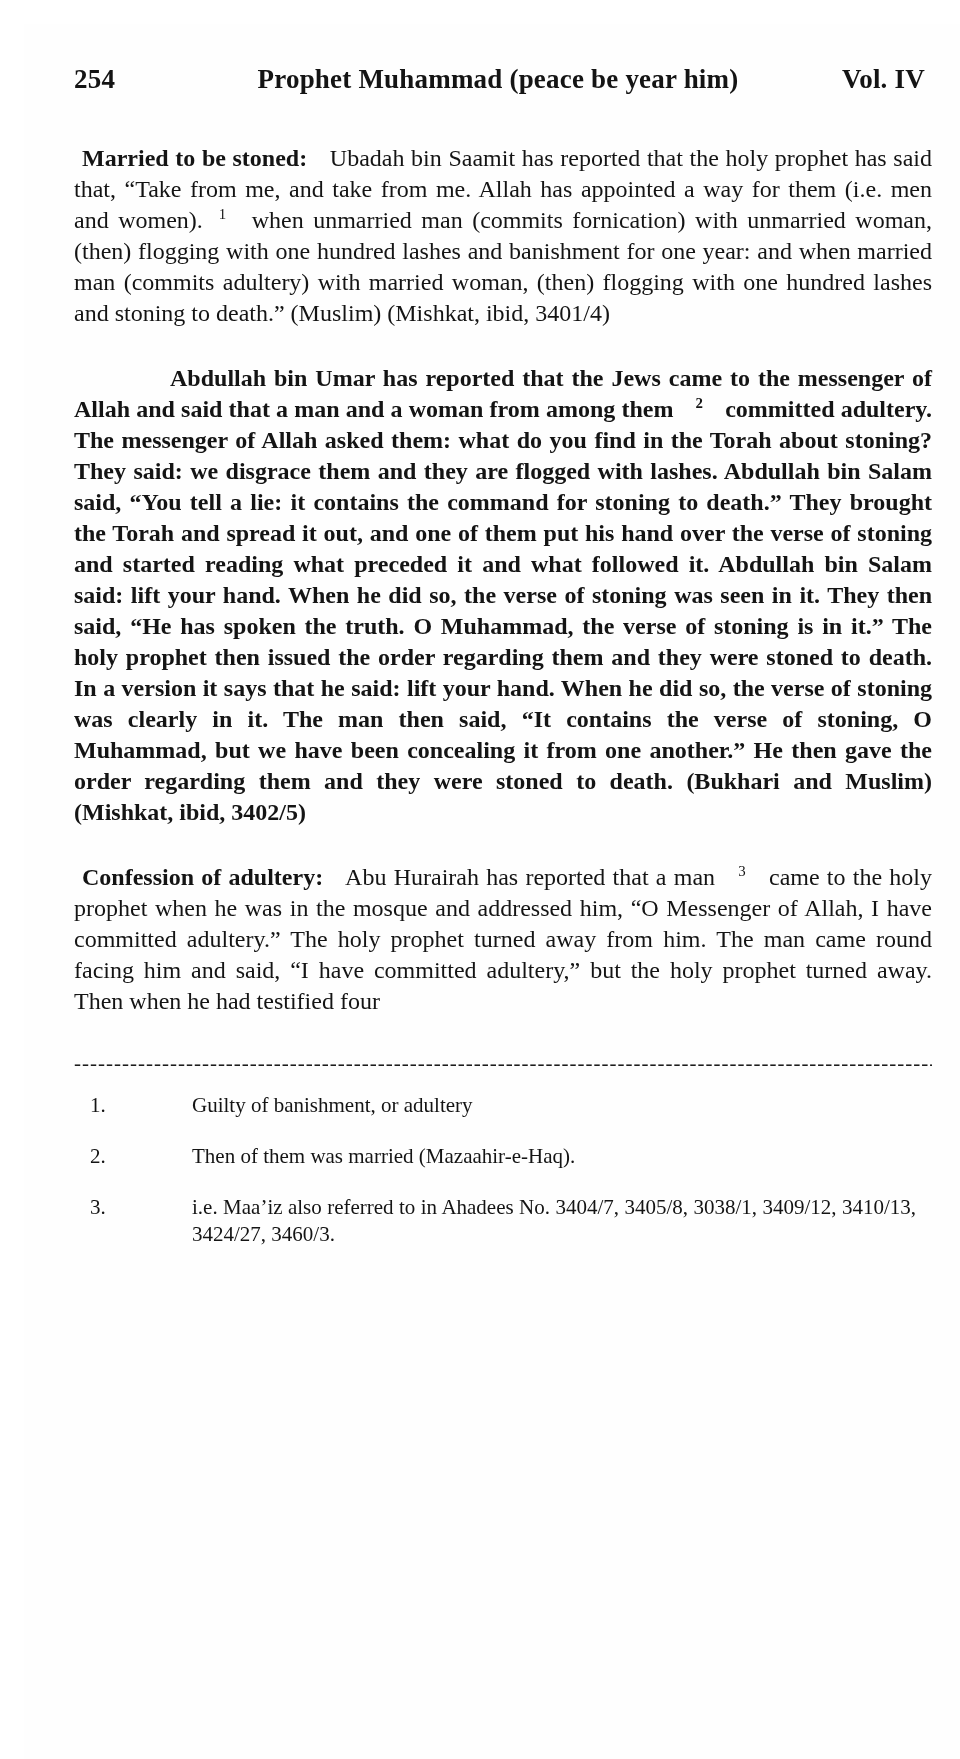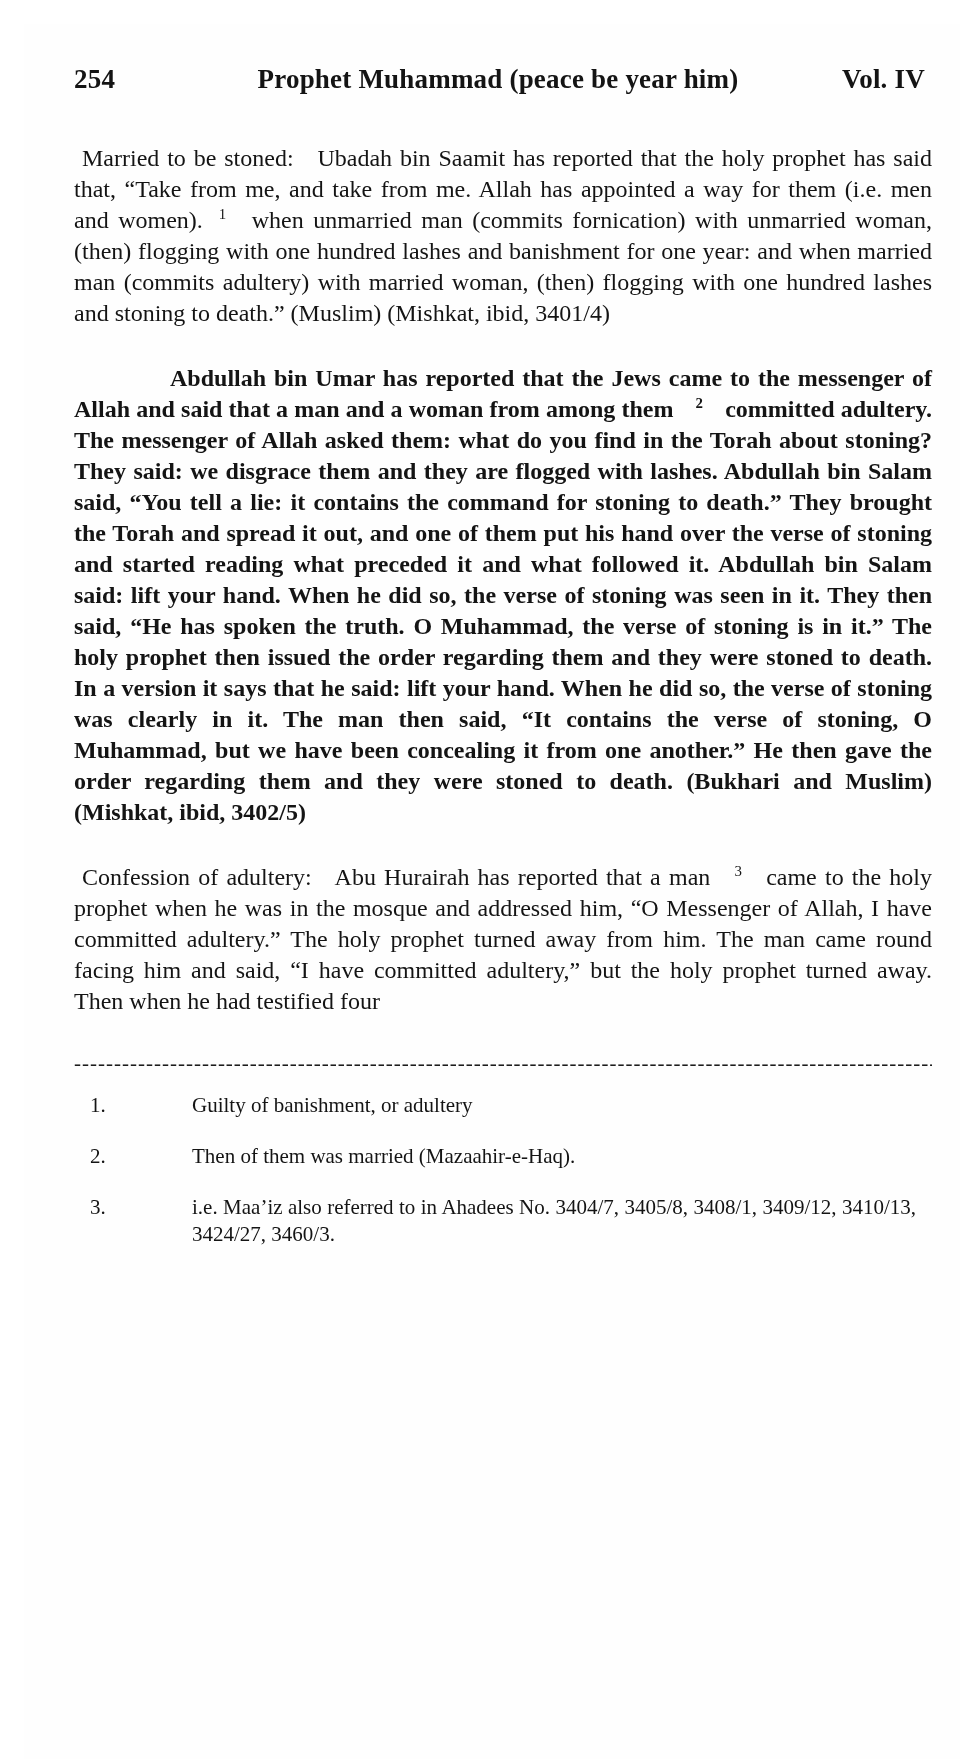--- a/index.html
+++ b/index.html
@@ -29,21 +29,21 @@
   .page-header .vol { min-width: 90px; }
 
   .body-text {
     font-size: 24px;
     line-height: 31px;
     text-align: justify;
   }
   .para { margin-top: 34px; }
   .para.first { margin-top: 40px; }
   .para.indent { text-indent: 88px; font-weight: bold; }
-  .para b { font-weight: normal; }
+  .para b { font-weight: bold; }
   .para sup {
     font-size: 0.62em;
     vertical-align: super;
     line-height: 0;
   }
 
   .footnote-sep {
     margin-top: 36px;
     margin-bottom: 10px;
     font-size: 21px;
@@ -86,19 +86,19 @@
       <div class="footnote-row">
         <span class="fn-num">1.</span>
         <span class="fn-text">Guilty of banishment, or adultery</span>
       </div>
       <div class="footnote-row">
         <span class="fn-num">2.</span>
         <span class="fn-text">Then of them was married (Mazaahir-e-Haq).</span>
       </div>
       <div class="footnote-row">
         <span class="fn-num">3.</span>
-        <span class="fn-text">i.e. Maa’iz also referred to in Ahadees No. 3404/7, 3405/8, 3408/1, 3409/12, 3410/13, 3424/27, 3460/3.</span>
+        <span class="fn-text">i.e. Maa’iz also referred to in Ahadees No. 3404/7, 3405/8, 3038/1, 3409/12, 3410/13, 3424/27, 3460/3.</span>
       </div>
     </section>
 
   </main>
 
 </div>
 
 </body></html>

